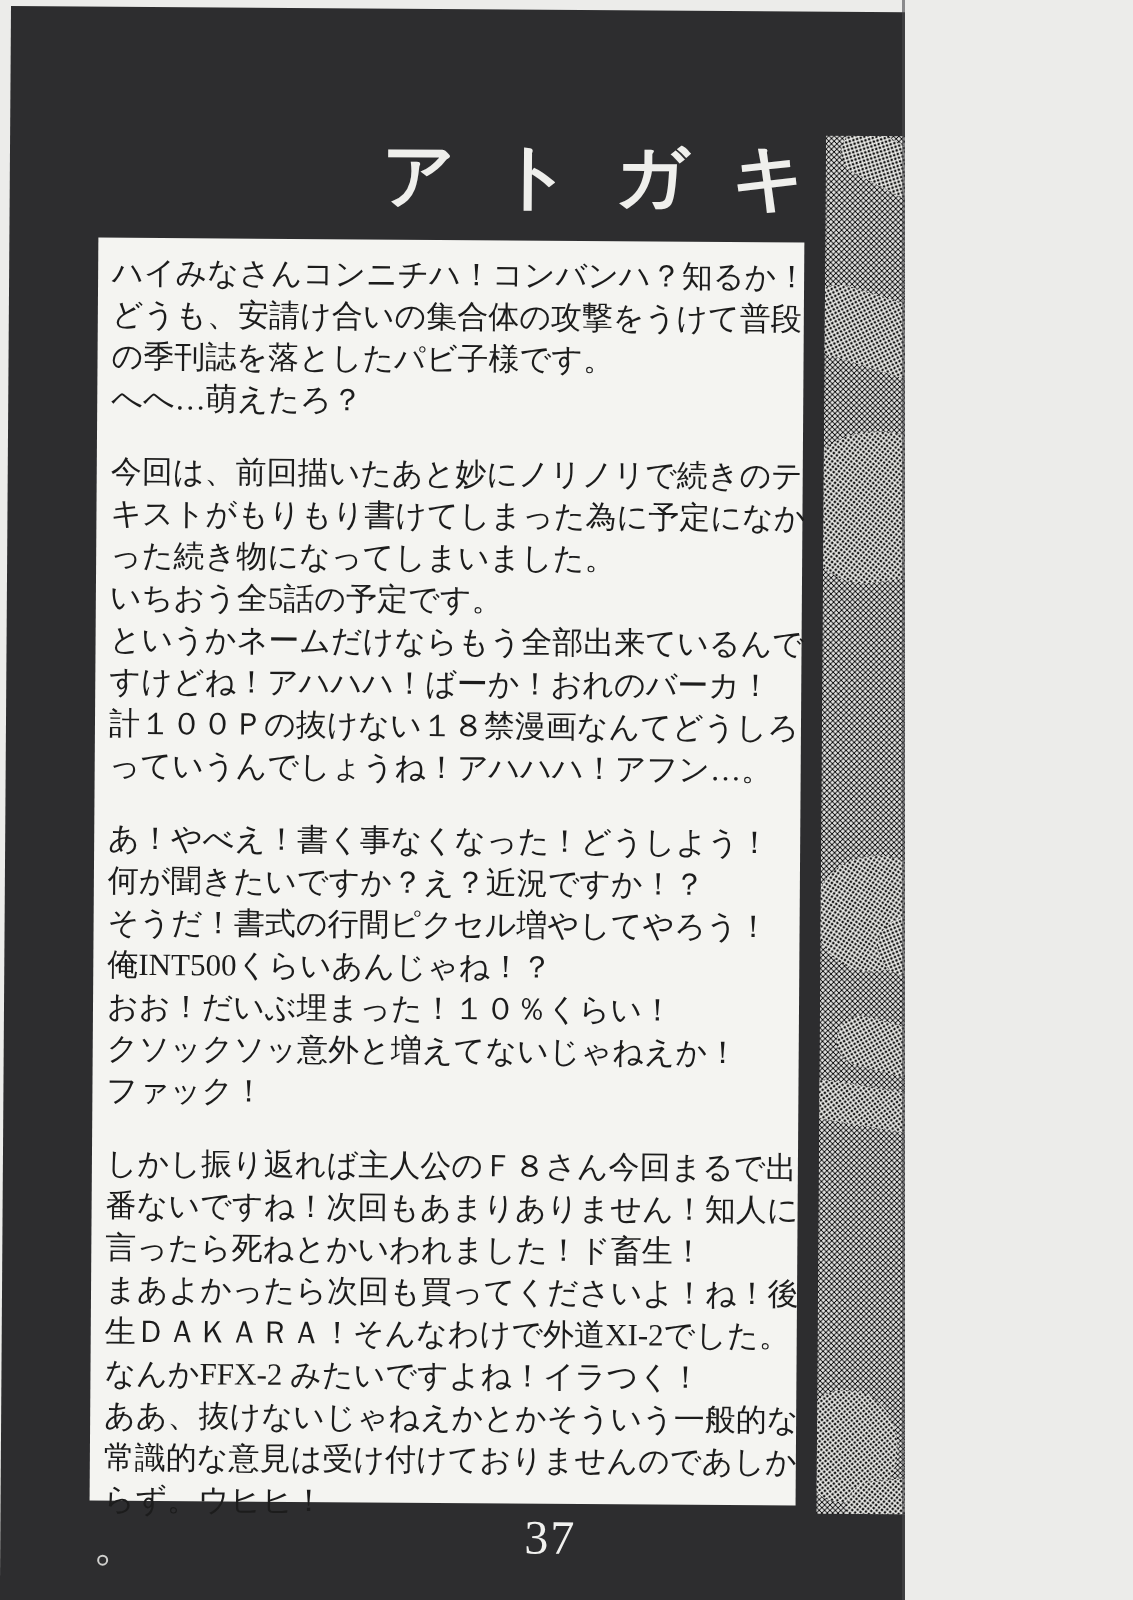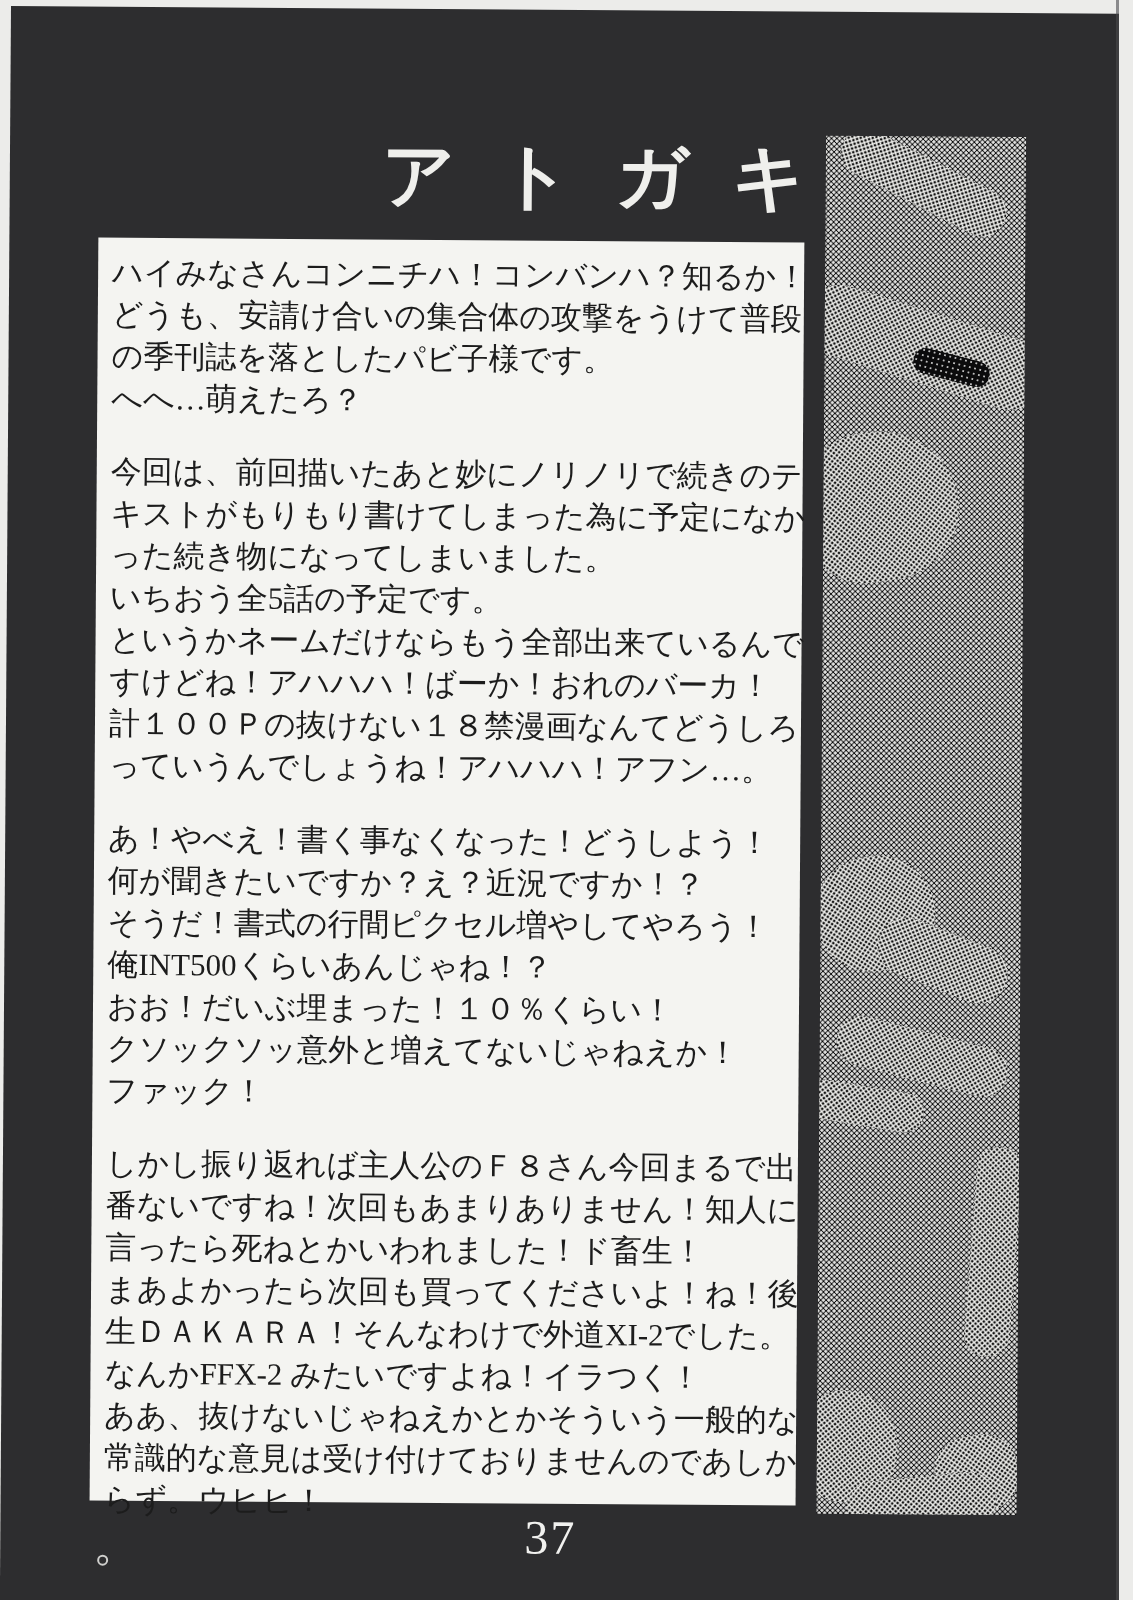--- a/index.html
+++ b/index.html
@@ -1,21 +1,21 @@
 <!DOCTYPE html>
 <html><head>
 <meta charset="utf-8">
 <style>
   html,body{margin:0;padding:0;}
   body{
     width:1133px;height:1600px;overflow:hidden;
     background:#ececea;
     font-family:"Liberation Serif","DejaVu Serif",serif;
   }
-  .stage{position:relative;width:1119px;height:1600px;overflow:hidden;}
+  .stage{position:relative;width:905px;height:1600px;overflow:hidden;}
   
   .page{
     position:absolute;left:11px;top:6px;width:1135px;height:1615px;
     background:#2d2d2f;
     transform:rotate(0.4deg);transform-origin:0 0;
   }
   .page-title{
     position:absolute;left:372px;top:128px;
     font-size:72px;line-height:1.1;font-weight:bold;
     color:#efefec;letter-spacing:43px;white-space:nowrap;

